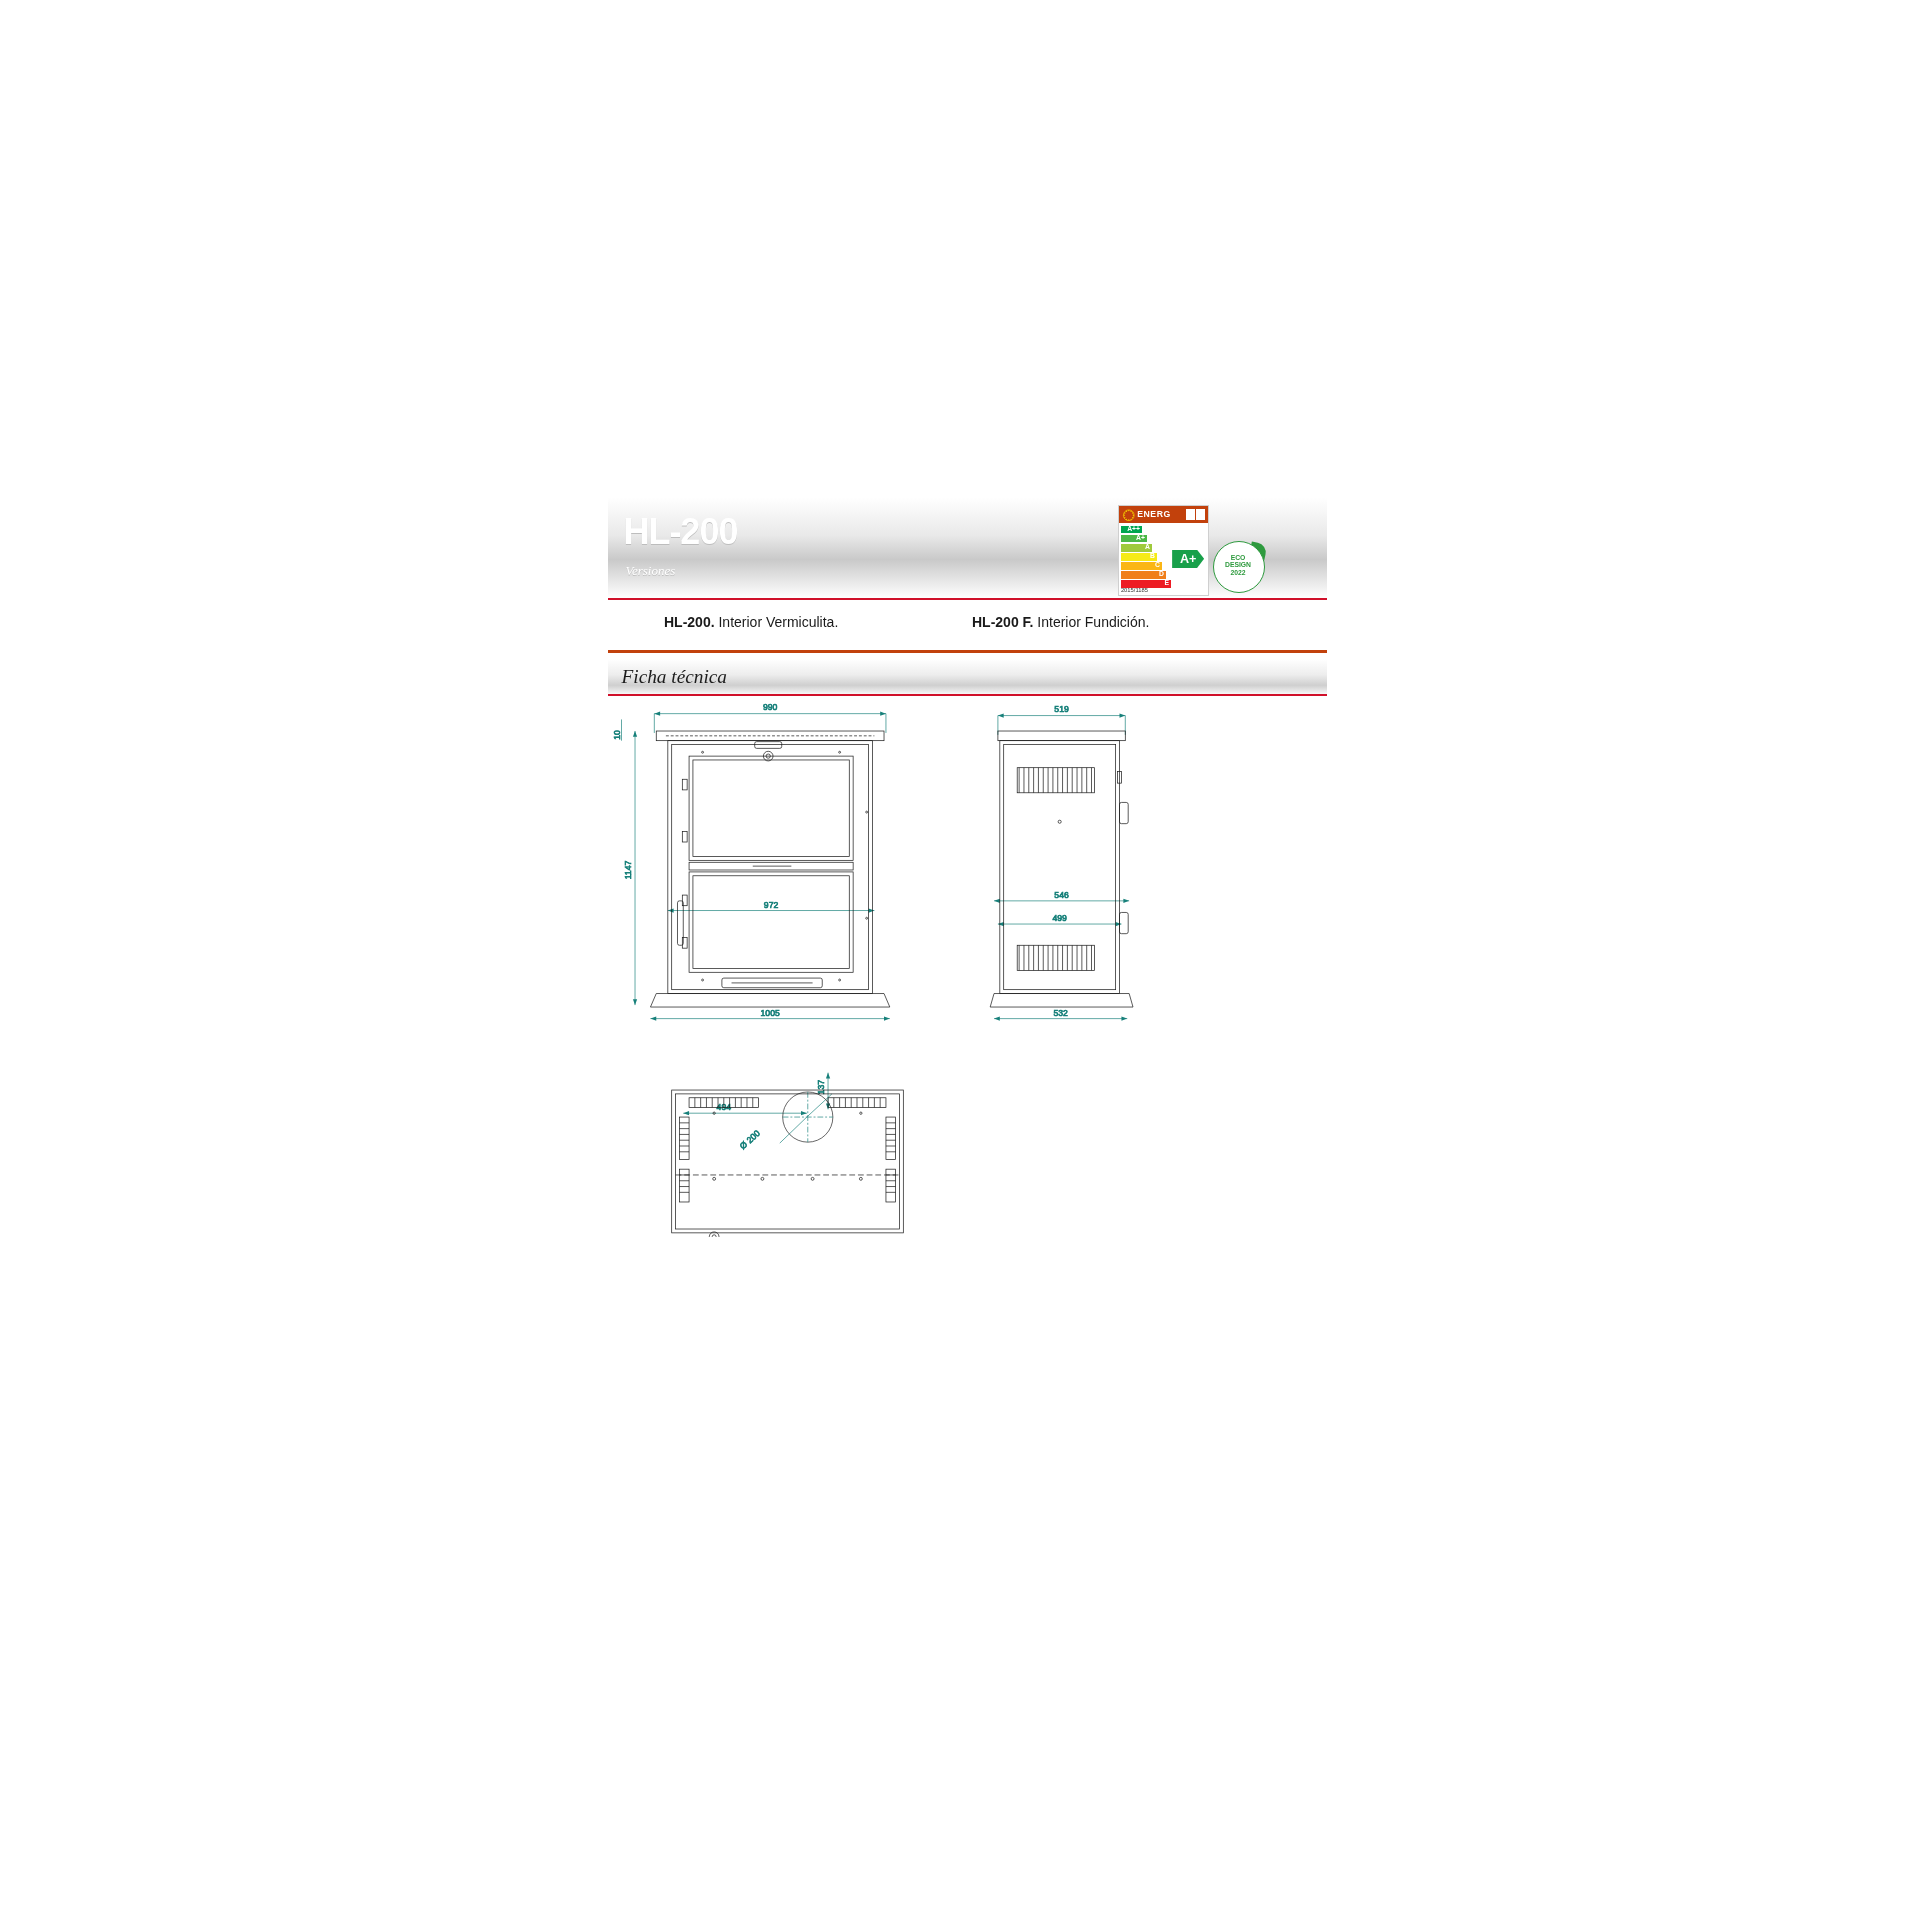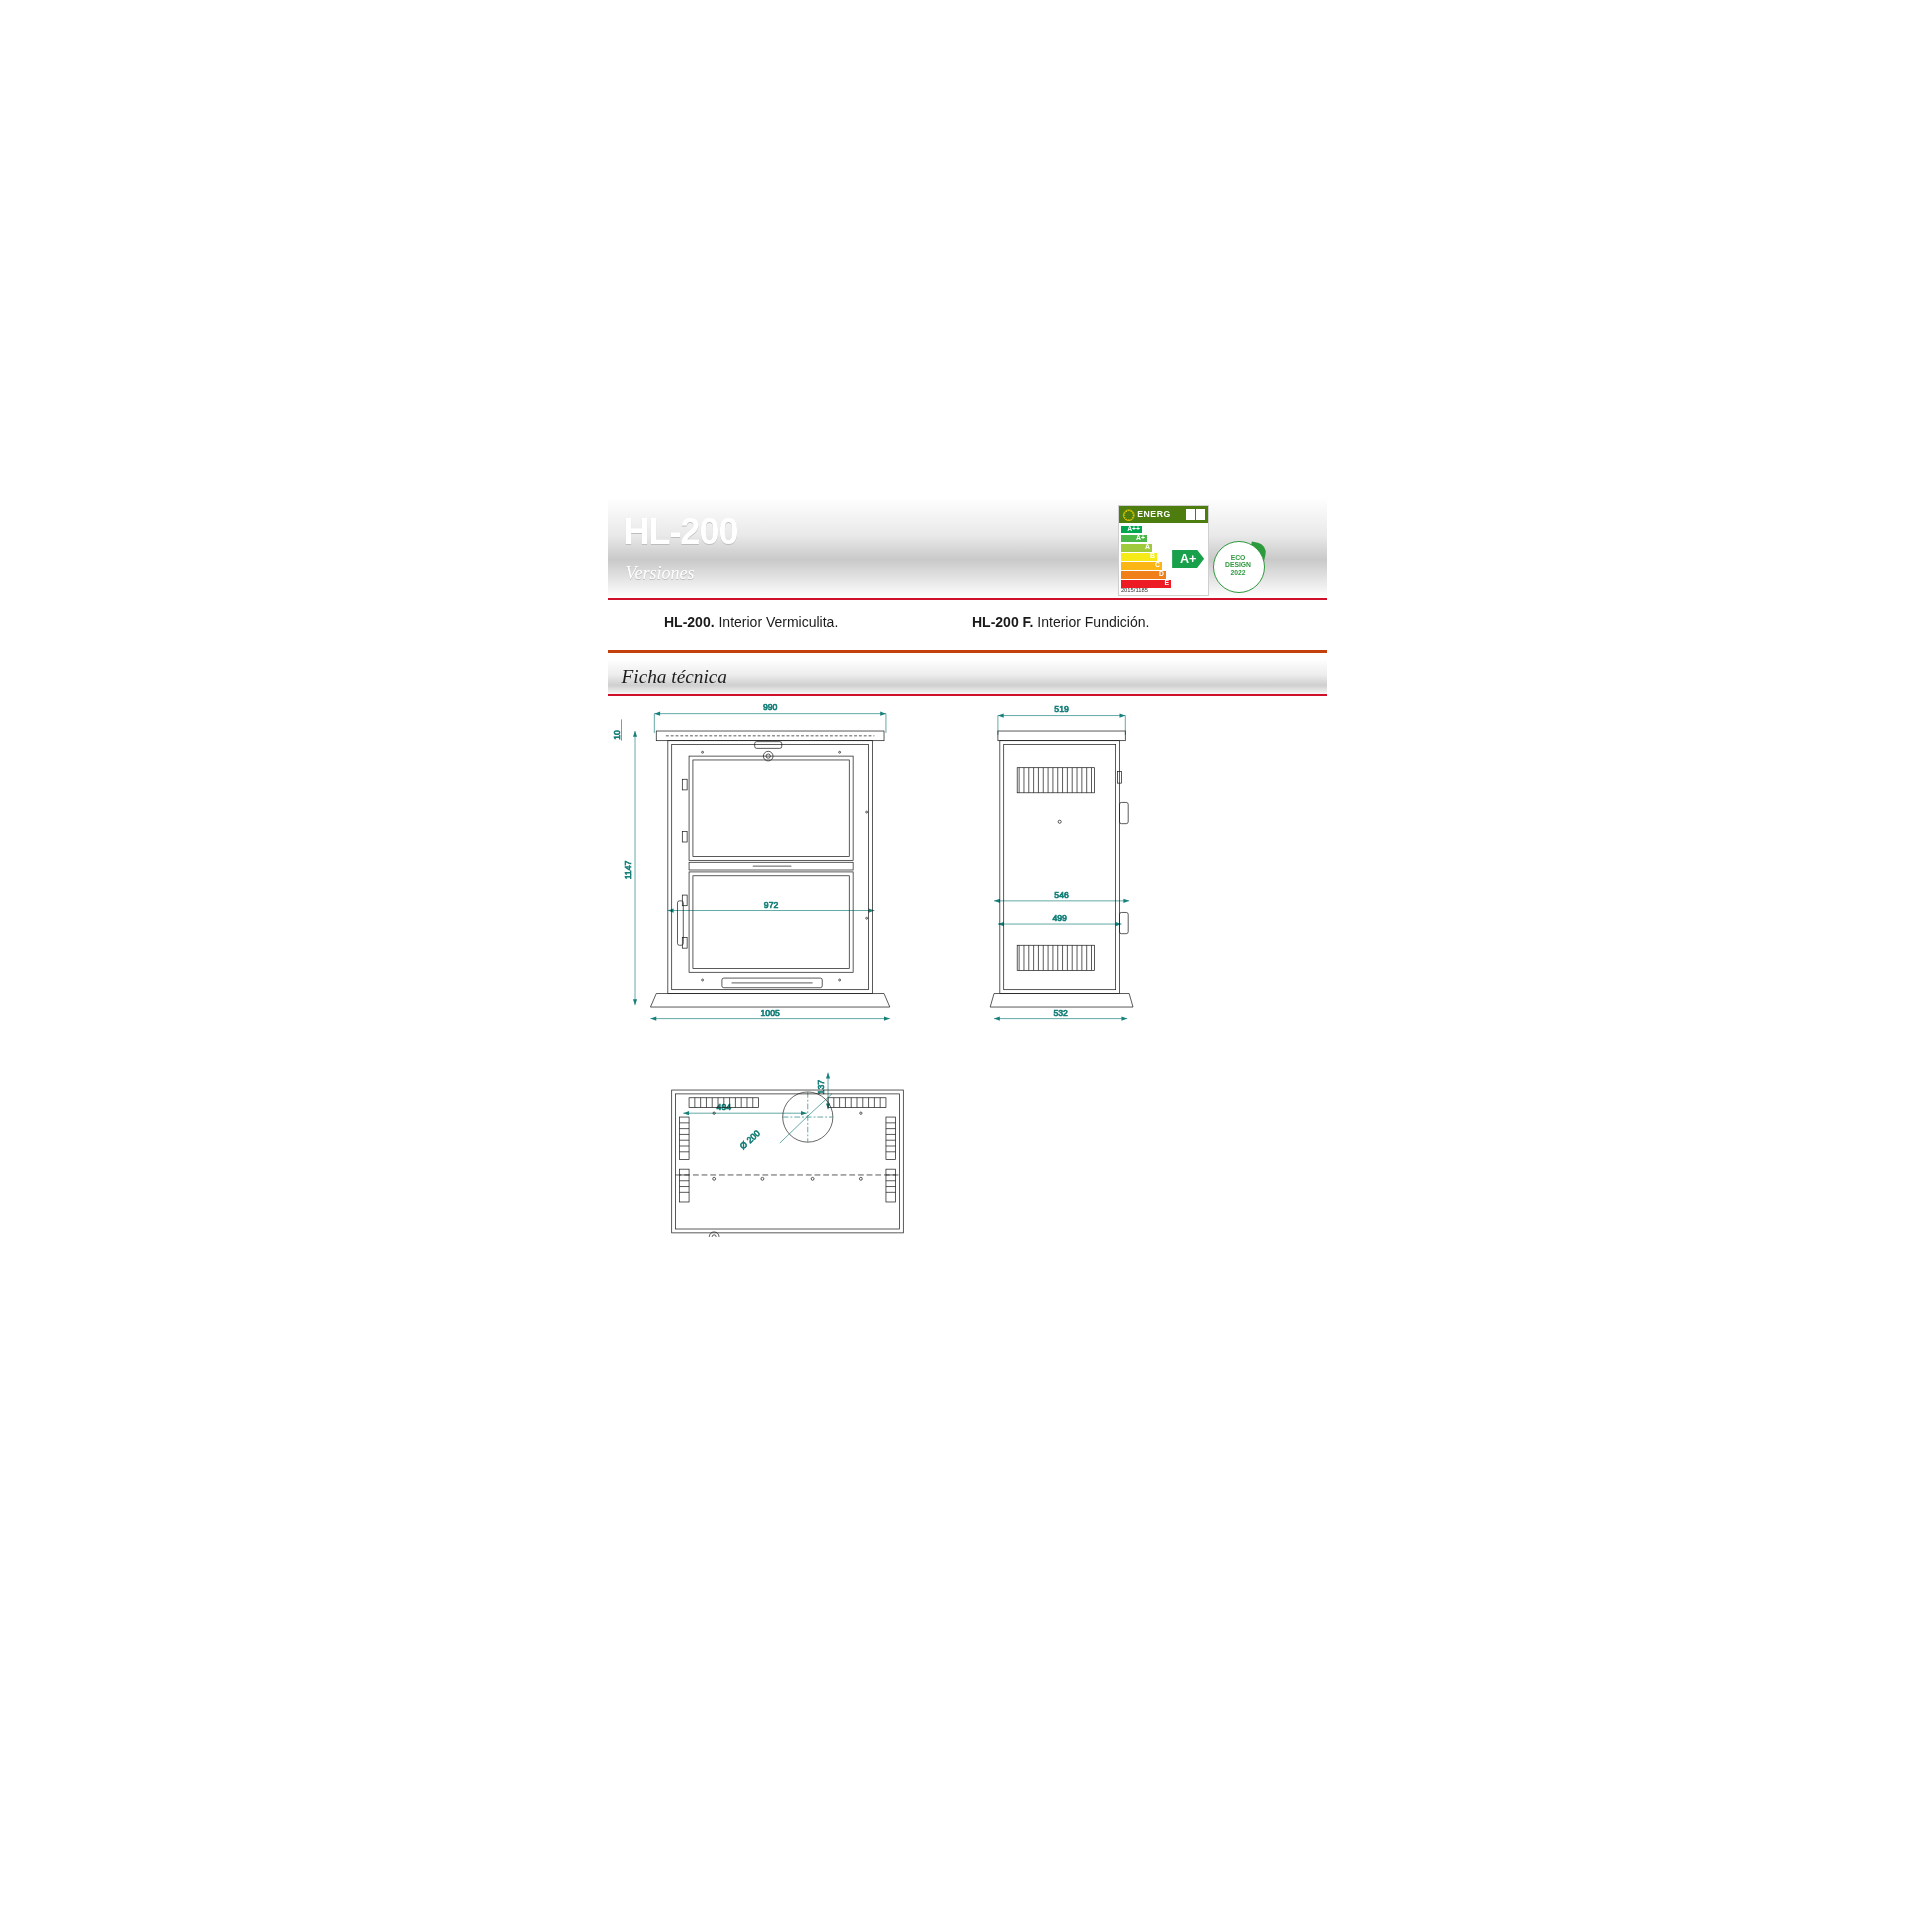--- a/index.html
+++ b/index.html
@@ -5,26 +5,26 @@
   html,body{margin:0;padding:0;background:#ffffff;}
   body{width:1931px;height:1931px;font-family:"Liberation Sans",sans-serif;position:relative;overflow:hidden;}
   .sheet{position:absolute;left:608px;top:497px;width:719px;height:753px;}
 
   
   .title-band{position:relative;width:719px;height:101px;
     background:linear-gradient(to bottom,#ffffff 0%,#e9e9e9 38%,#c9c9c9 62%,#ffffff 100%);
     border-bottom:2.9px solid #d0102a;}
   .title-main{position:absolute;left:15.4px;top:13.5px;font-size:36px;font-weight:bold;color:#ffffff;letter-spacing:-1px;
      text-shadow:0 1px 0 #bdbdbd;font-family:"Liberation Sans",sans-serif;}
-  .title-sub{position:absolute;left:17.4px;top:66px;font-size:18px;color:#ffffff;font-style:italic;
+  .title-sub{position:absolute;left:17.4px;top:66px;font-size:13px;color:#ffffff;font-style:italic;
      font-family:"Liberation Serif",serif;text-shadow:0 1px 0 #bdbdbd;}
 
   
   .energy-wrap{position:absolute;right:118px;top:7.7px;width:89px;height:89px;background:#ffffff;border:1px solid #cfcfcf;}
-  .en-top{position:absolute;left:0;top:0;width:89px;height:17.4px;background:#4d7c0f;}
+  .en-top{position:absolute;left:0;top:0;width:89px;height:17.4px;background:#c2410c;}
   .en-stars{position:absolute;left:2.9px;top:2.9px;width:13.5px;height:12.6px;}
   .en-energ{position:absolute;left:18.3px;top:2.9px;color:#fff;font-size:8.7px;font-weight:bold;letter-spacing:0.5px;}
   .en-boxes{position:absolute;right:2.9px;top:2.9px;display:flex;gap:1.9px;}
   .en-boxes i{display:block;width:8.7px;height:11.6px;background:#fff;}
   .bars{position:absolute;left:1.9px;top:20px;width:58px;}
   .bar{height:7.7px;margin-bottom:1.4px;position:relative;}
   .bar span{position:absolute;right:1.9px;top:-1px;color:#fff;font-size:6.8px;font-weight:bold;}
   .bubble{position:absolute;right:3.9px;top:44px;width:32px;height:18.3px;background:#18a04a;
      display:flex;align-items:center;justify-content:center;color:#fff;font-weight:bold;font-size:12.6px;
      clip-path:polygon(0 0,78% 0,100% 50%,78% 100%,0 100%);}

